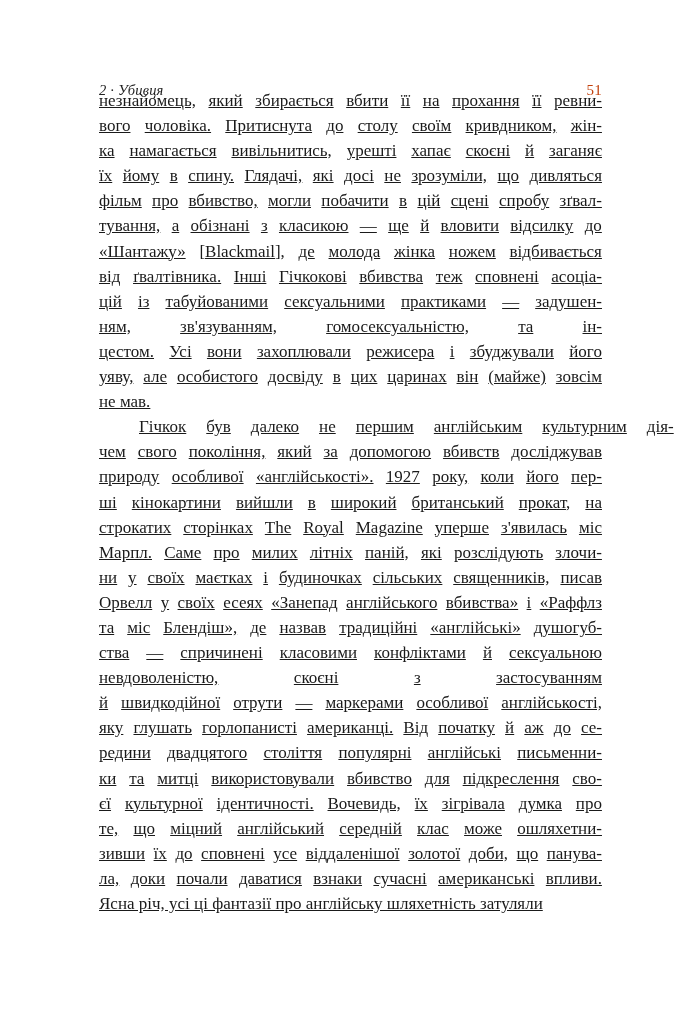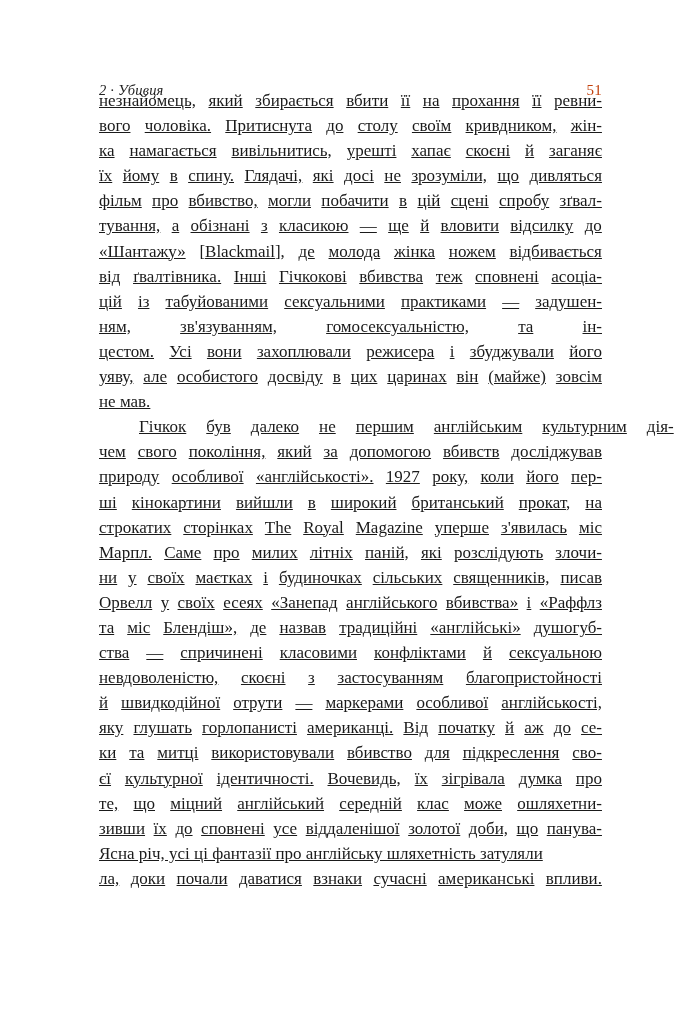--- a/index.html
+++ b/index.html
@@ -127,25 +127,26 @@
         <span class="line j indent"><span>Гічкок</span><span>був</span><span>далеко</span><span>не</span><span>першим</span><span>англійським</span><span>культурним</span><span>дія-</span></span>
         <span class="line j"><span>чем</span><span>свого</span><span>покоління,</span><span>який</span><span>за</span><span>допомогою</span><span>вбивств</span><span>досліджував</span></span>
         <span class="line j"><span>природу</span><span>особливої</span><span>«англійськості».</span><span>1927</span><span>року,</span><span>коли</span><span>його</span><span>пер-</span></span>
         <span class="line j"><span>ші</span><span>кінокартини</span><span>вийшли</span><span>в</span><span>широкий</span><span>британський</span><span>прокат,</span><span>на</span></span>
         <span class="line j"><span>строкатих</span><span>сторінках</span><span>The</span><span>Royal</span><span>Magazine</span><span>уперше</span><span>з'явилась</span><span>міс</span></span>
         <span class="line j"><span>Марпл.</span><span>Саме</span><span>про</span><span>милих</span><span>літніх</span><span>паній,</span><span>які</span><span>розслідують</span><span>злочи-</span></span>
         <span class="line j"><span>ни</span><span>у</span><span>своїх</span><span>маєтках</span><span>і</span><span>будиночках</span><span>сільських</span><span>священників,</span><span>писав</span></span>
         <span class="line j"><span>Орвелл</span><span>у</span><span>своїх</span><span>есеях</span><span>«Занепад</span><span>англійського</span><span>вбивства»</span><span>і</span><span>«Раффлз</span></span>
         <span class="line j"><span>та</span><span>міс</span><span>Блендіш»,</span><span>де</span><span>назвав</span><span>традиційні</span><span>«англійські»</span><span>душогуб-</span></span>
         <span class="line j"><span>ства</span><span>—</span><span>спричинені</span><span>класовими</span><span>конфліктами</span><span>й</span><span>сексуальною</span></span>
-        <span class="line j"><span>невдоволеністю,</span><span>скоєні</span><span>з</span><span>застосуванням</span><span>благопристойності</span></span>
+        <span class="line j"><span>невдоволеністю,</span><span>скоєні</span><span>з</span><span>застосуванням</span></span>
         <span class="line j"><span>й</span><span>швидкодійної</span><span>отрути</span><span>—</span><span>маркерами</span><span>особливої</span><span>англійськості,</span></span>
         <span class="line j"><span>яку</span><span>глушать</span><span>горлопанисті</span><span>американці.</span><span>Від</span><span>початку</span><span>й</span><span>аж</span><span>до</span><span>се-</span></span>
+        <span class="line j"><span>редини</span><span>двадцятого</span><span>століття</span><span>популярні</span><span>англійські</span><span>письменни-</span></span>
         <span class="line j"><span>ки</span><span>та</span><span>митці</span><span>використовували</span><span>вбивство</span><span>для</span><span>підкреслення</span><span>сво-</span></span>
         <span class="line j"><span>єї</span><span>культурної</span><span>ідентичності.</span><span>Вочевидь,</span><span>їх</span><span>зігрівала</span><span>думка</span><span>про</span></span>
         <span class="line j"><span>те,</span><span>що</span><span>міцний</span><span>англійський</span><span>середній</span><span>клас</span><span>може</span><span>ошляхетни-</span></span>
         <span class="line j"><span>зивши</span><span>їх</span><span>до</span><span>сповнені</span><span>усе</span><span>віддаленішої</span><span>золотої</span><span>доби,</span><span>що</span><span>панува-</span></span>
+        <span class="line j"><span>ла,</span><span>доки</span><span>почали</span><span>даватися</span><span>взнаки</span><span>сучасні</span><span>американські</span><span>впливи.</span></span>
         <span class="line flush">Ясна річ, усі ці фантазії про англійську шляхетність затуляли</span>
-        <span class="line j"><span>ла,</span><span>доки</span><span>почали</span><span>даватися</span><span>взнаки</span><span>сучасні</span><span>американські</span><span>впливи.</span></span>
       </p>
     </div>
 
 </div>
 
 </body></html>

